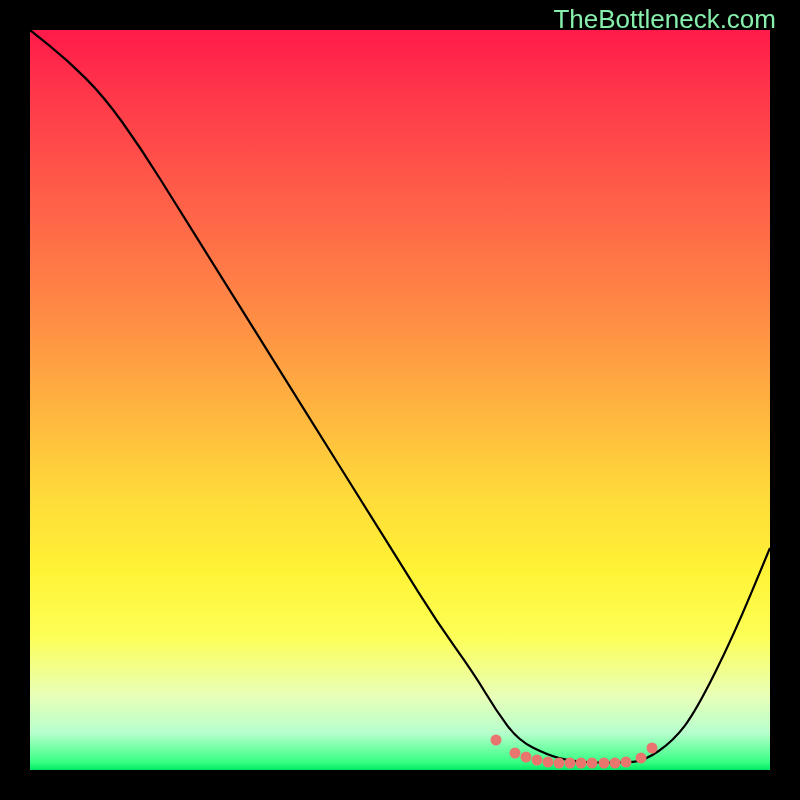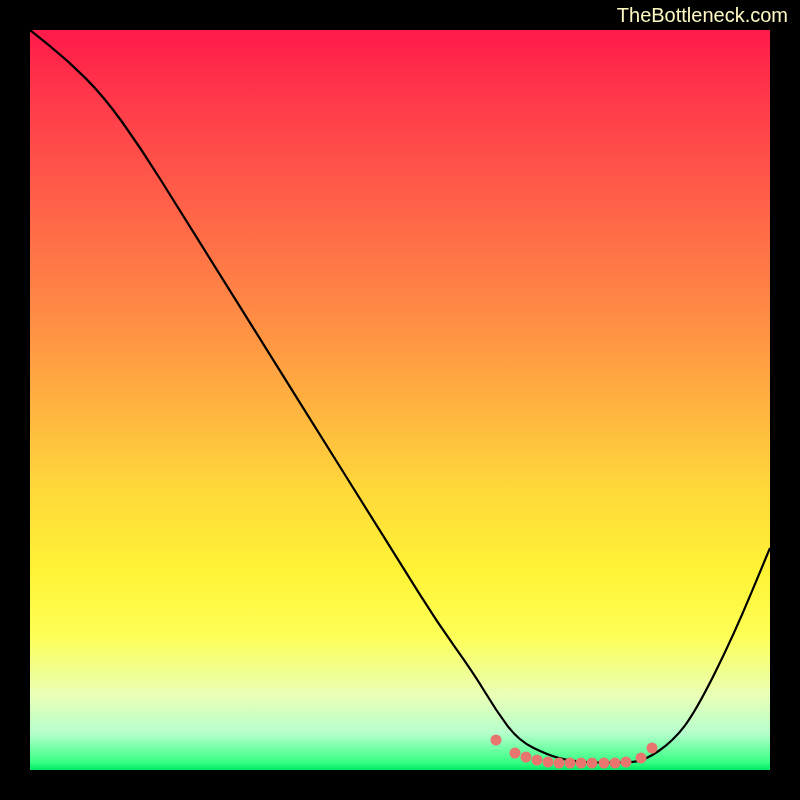--- a/index.html
+++ b/index.html
@@ -7,23 +7,23 @@
     padding: 0;
     background: #000;
     width: 800px;
     height: 800px;
     position: relative;
     font-family: Arial, Helvetica, sans-serif;
   }
   .watermark {
     position: absolute;
     top: 4px;
-    right: 12px;
-    color: #fef9c3;
-    font-size: 20px;
+    right: 24px;
+    color: #86efac;
+    font-size: 26px;
     font-weight: 500;
     z-index: 30;
   }
   .plot {
     position: absolute;
     left: 30px;
     top: 30px;
     width: 740px;
     height: 740px;
     overflow: hidden;

